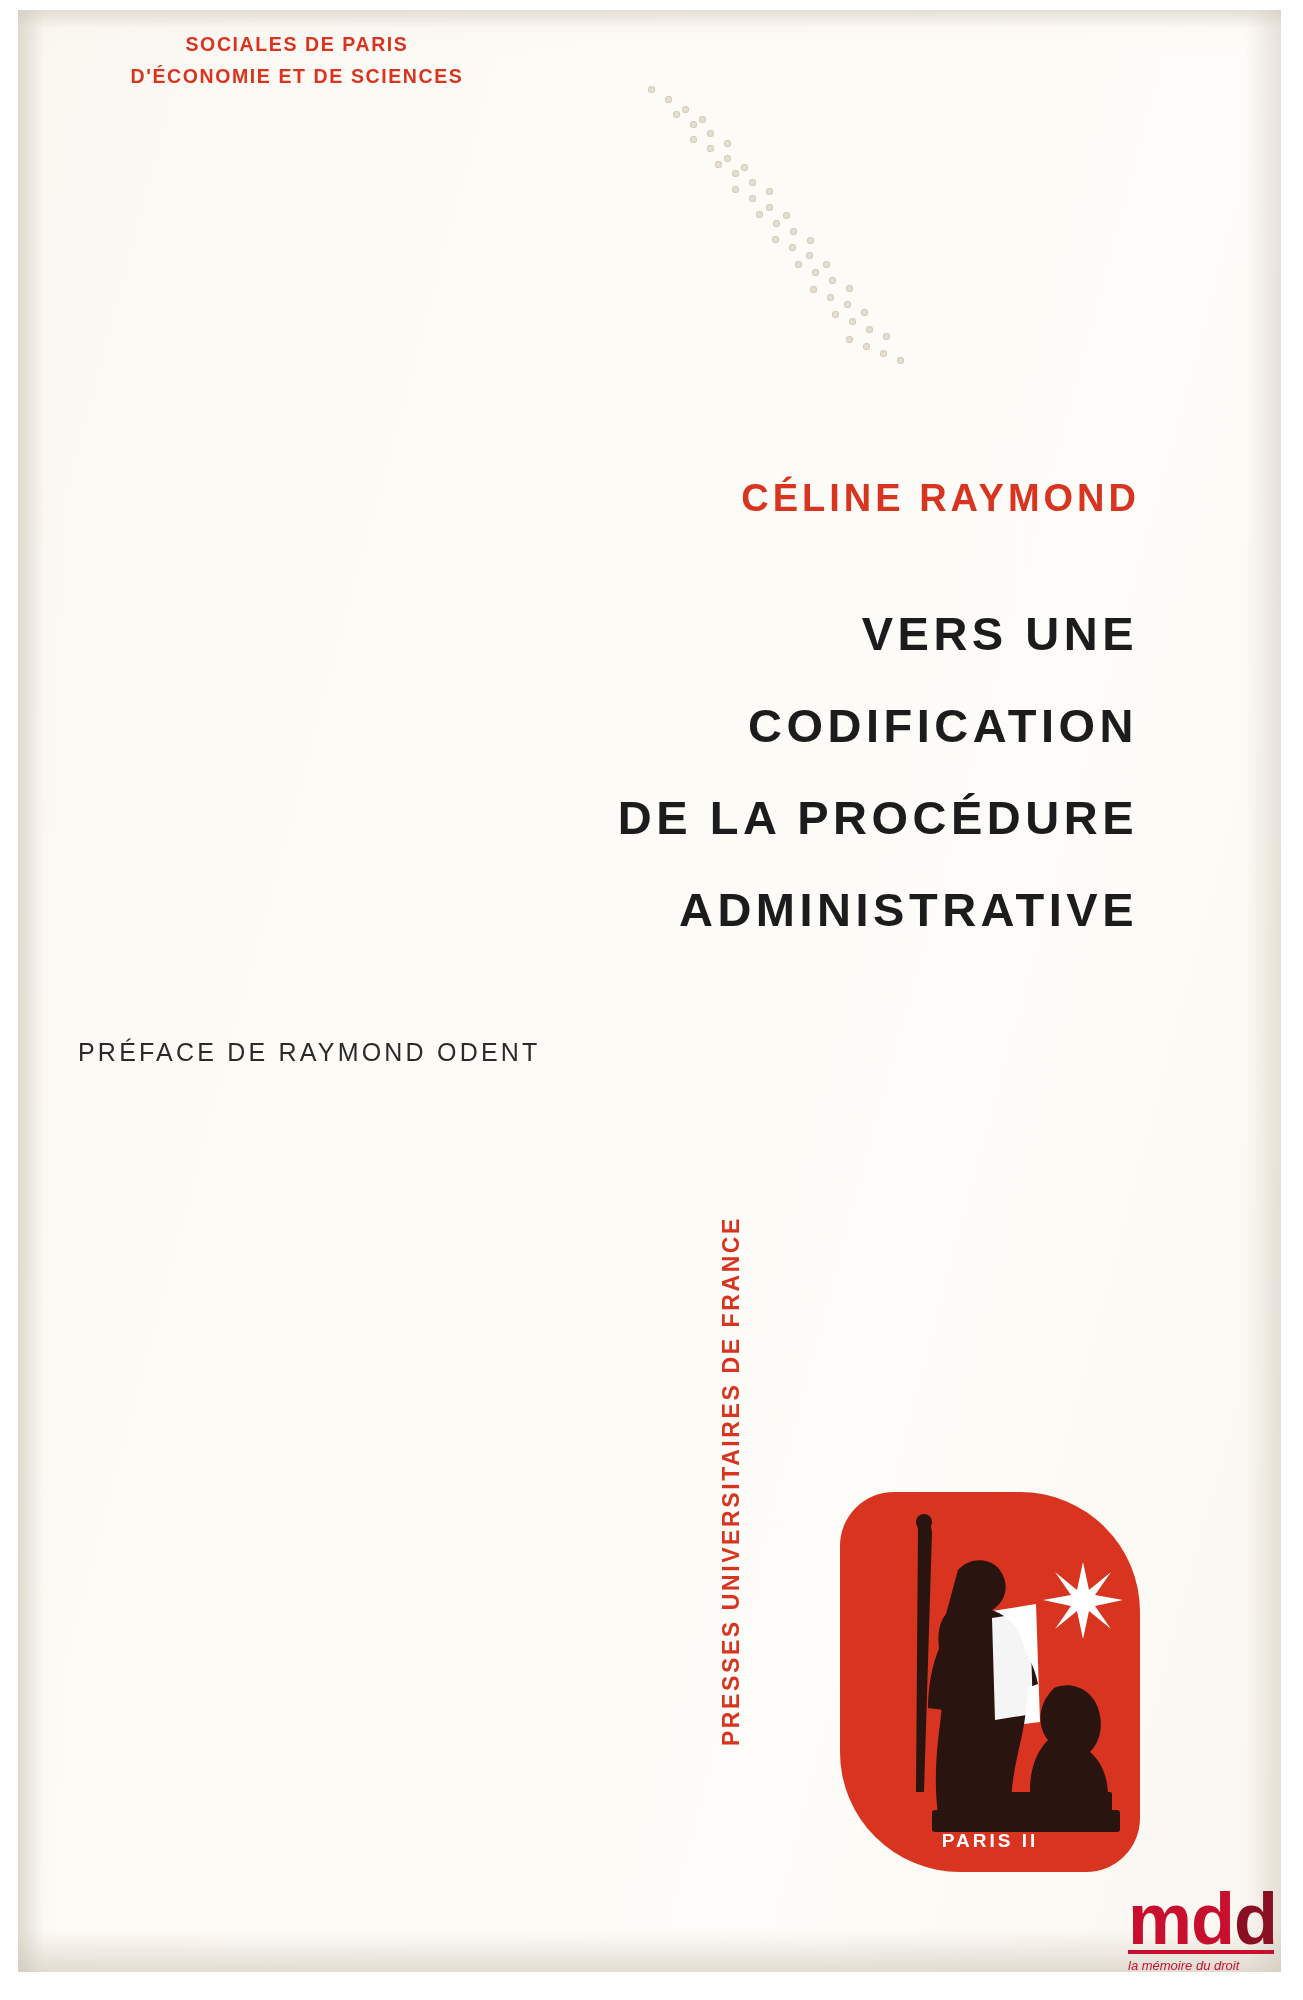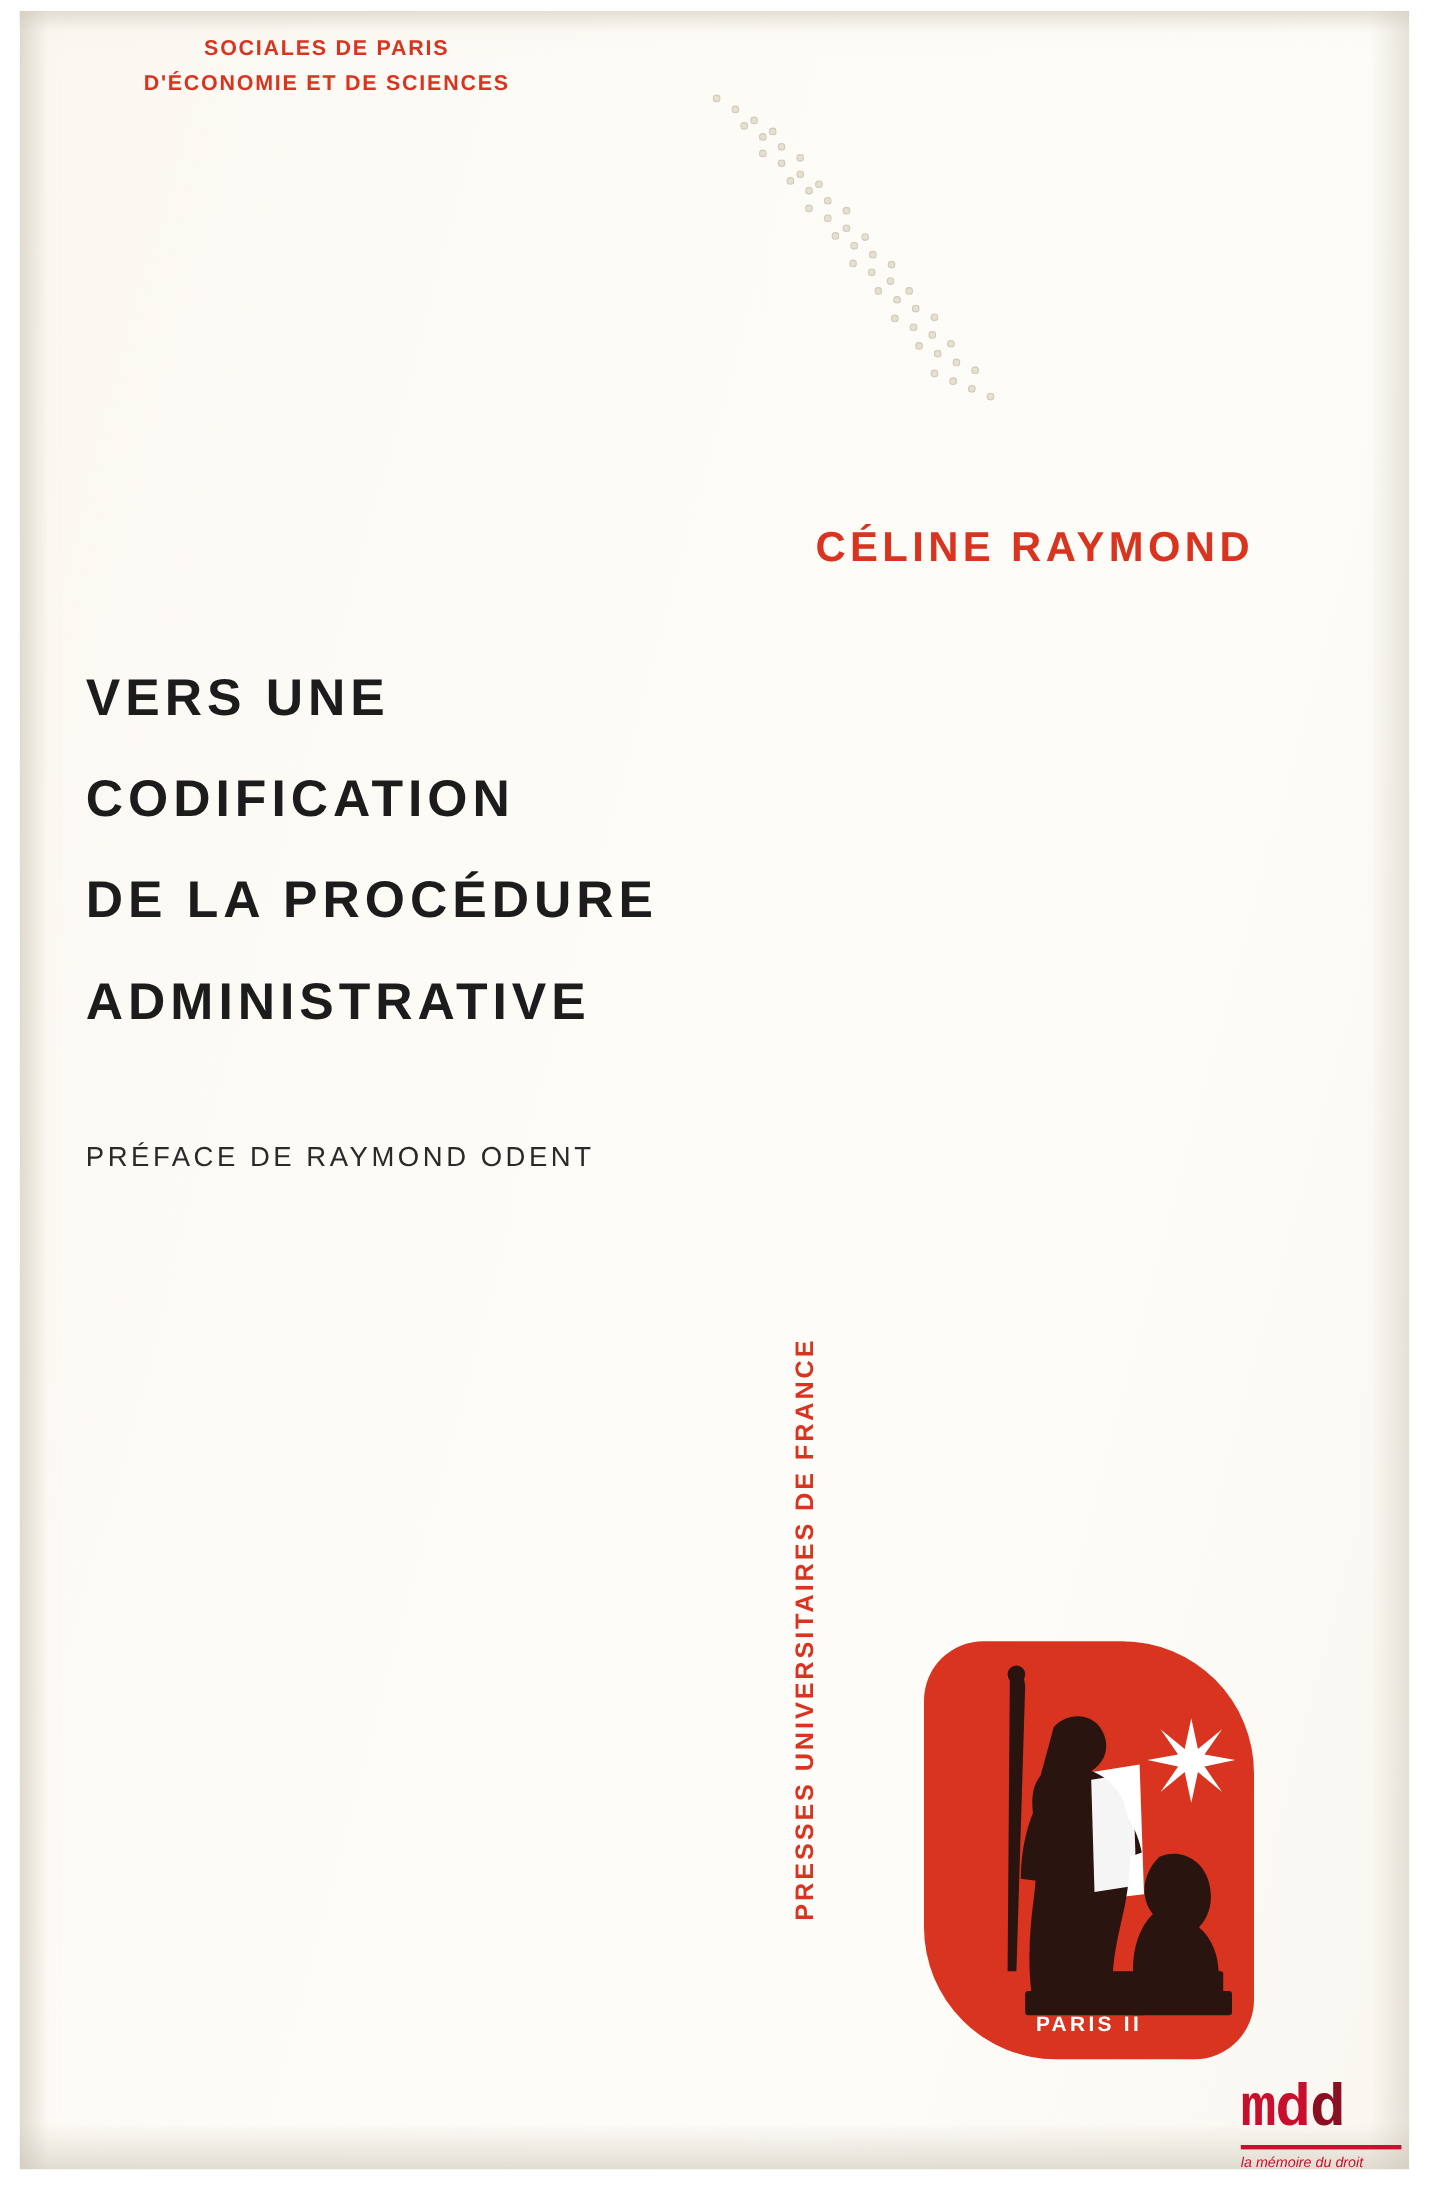--- a/index.html
+++ b/index.html
@@ -109,21 +109,21 @@
     position: absolute;
     left: 78px;
     top: 588px;
     width: 1060px;
     color: #1c1c1c;
     font-size: 47px;
     font-weight: bold;
     letter-spacing: 4.5px;
     line-height: 92px;
   }
-  .title .line { white-space: nowrap; }
+  .title .line { white-space: nowrap; text-align: right; }
 
   
   .preface {
     position: absolute;
     left: 78px;
     top: 1038px;
     color: #2a2a2a;
     font-size: 25px;
     letter-spacing: 3.2px;
     font-weight: normal;
@@ -181,22 +181,22 @@
   .mdd {
     position: absolute;
     left: 1128px;
     top: 1892px;
     width: 160px;
     height: 96px;
   }
   .mdd-mark {
     position: absolute;
     left: 0; top: 0;
-    font-family: Liberation Mono, monospace;
-    font-size: 54px;
+    font-family: Liberation Sans, sans-serif;
+    font-size: 72px;
     font-weight: bold;
     color: #c8102e;
     letter-spacing: -1px;
     line-height: 54px;
   }
   .mdd-mark .d2 { color: #8a0f22; }
   .mdd-bar {
     position: absolute;
     left: 0;
     top: 58px;

